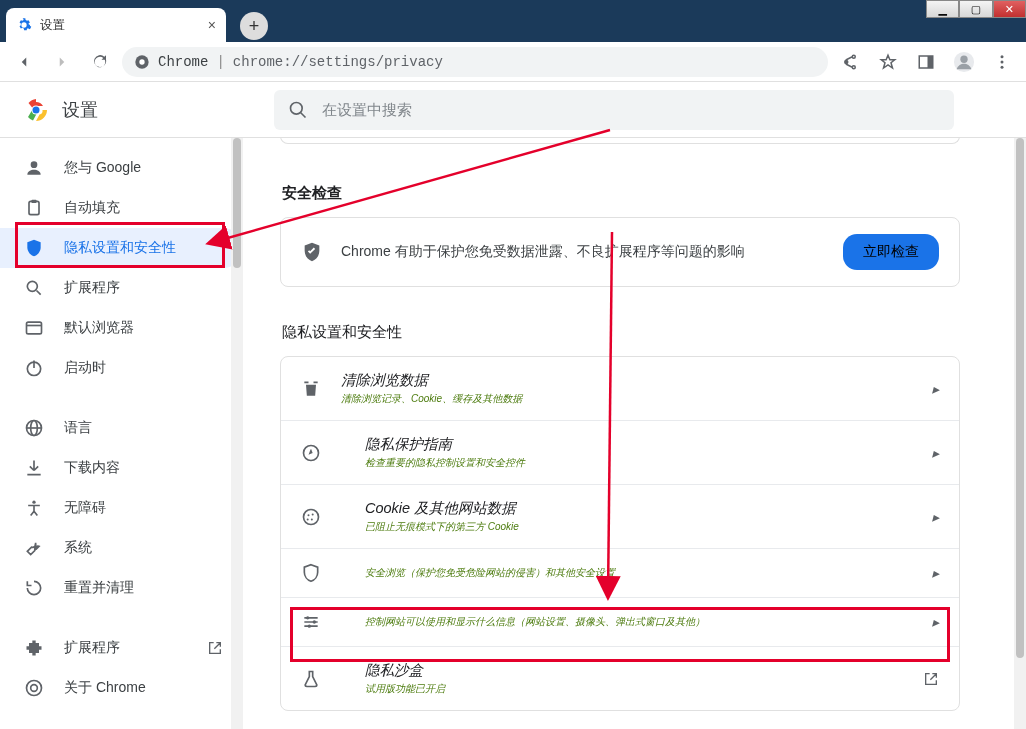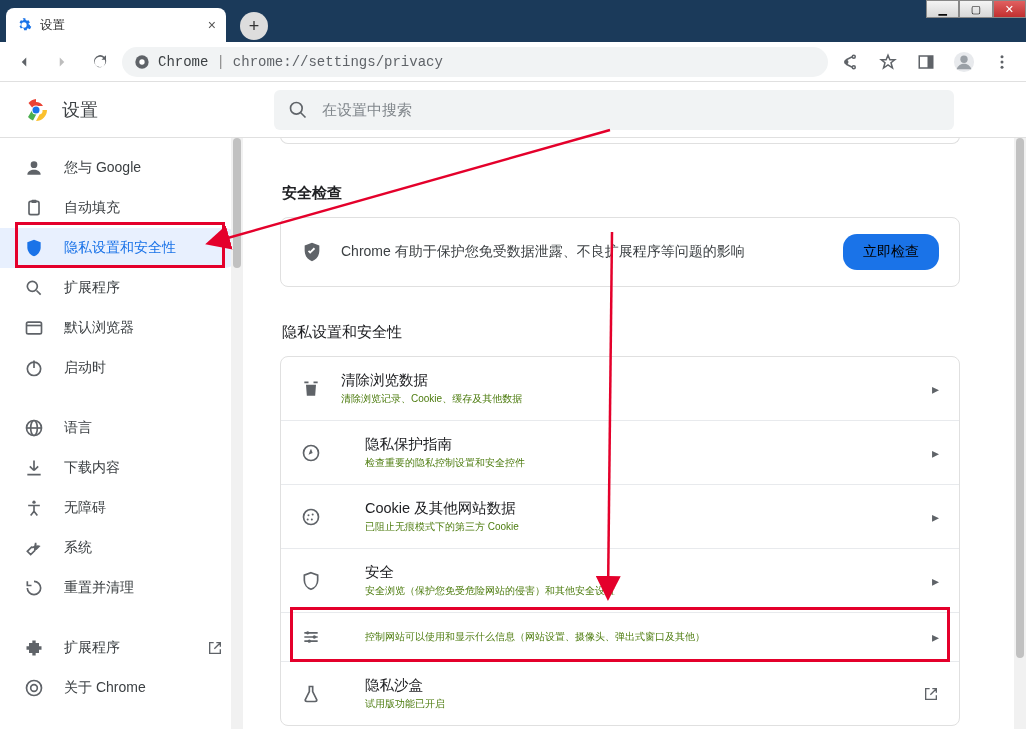--- a/index.html
+++ b/index.html
@@ -111,21 +111,21 @@
     display:flex; align-items:center; padding:16px 20px;
   }
   .safety-card .shield { color:#5f6368; margin-right:18px; }
   .safety-text { font-size:14px; color:#3c4043; flex:1; }
   .primary-btn {
     background:#1a73e8; color:#000000; border:none; border-radius:14px;
     padding:9px 20px; font-size:14px; cursor:pointer;
   }
 
   .row {
-    display:flex; align-items:center; padding:14px 20px; cursor:pointer;
+    display:flex; align-items:center; padding:14px 20px; cursor:pointer;font-style:italic;
   }
   .row + .row { border-top:1px solid #e8eaed;gap:24px; }
   .row .row-icon { width:20px; color:#5f6368; margin-right:20px; display:flex; align-items:center; justify-content:center; }
   .row .row-text { flex:1; }
   .row .row-title { font-size:14.5px; color:#202124; margin-bottom:2px; }
   .row .row-sub { font-size:10px; color:#4d7c0f; }
   .row .chev { color:#5f6368; font-size:14px; }
 
   
   .arrow { position:absolute; pointer-events:none; }
@@ -433,21 +433,20 @@
         <span class="chev">▸</span>
       </div>
 
       <div class="row">
         <span class="row-icon">
             <svg width="20" height="20" viewBox="0 0 24 24">
               <path fill="none" stroke="currentColor" stroke-width="2" d="M12 2l8 3v6c0 5-3.5 9.5-8 11-4.5-1.5-8-6-8-11V5z"></path>
             </svg>
           </span>
         <span class="row-text">
-          <div class="row-title">安全</div>
           <div class="row-sub">安全浏览（保护您免受危险网站的侵害）和其他安全设置</div>
         </span>
         <span class="chev">▸</span>
       </div>
 
       <div class="row">
         <span class="row-icon">
             <svg width="20" height="20" viewBox="0 0 24 24">
               <path stroke="currentColor" stroke-width="2" d="M4 7h16M4 12h16M4 17h16"></path>
               <circle cx="8" cy="7" r="2" fill="currentColor"></circle>

